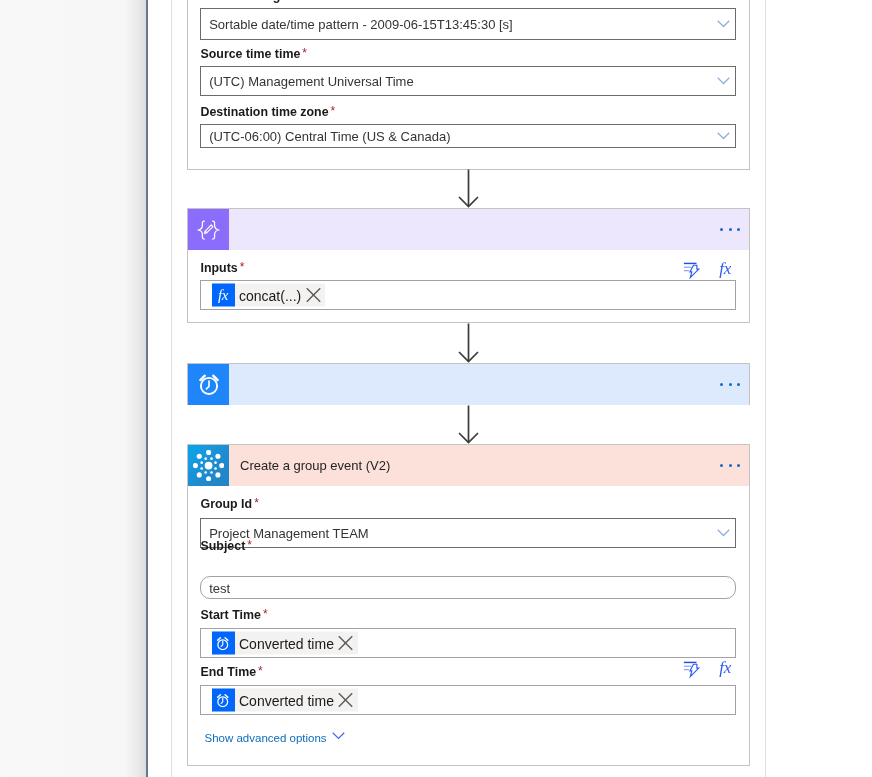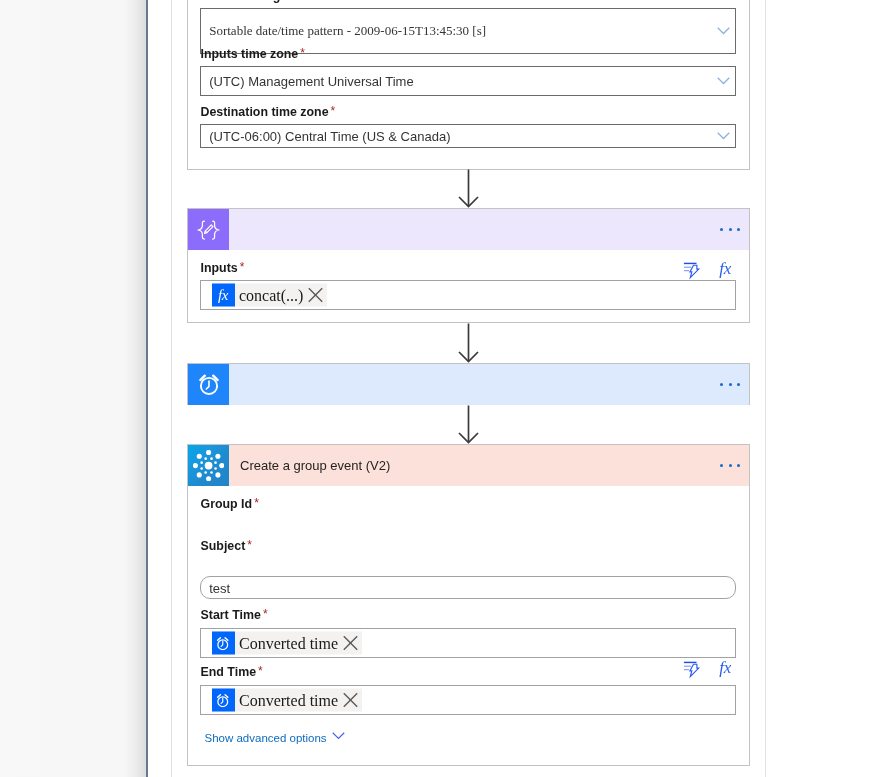--- a/index.html
+++ b/index.html
@@ -36,21 +36,21 @@
   .fbox.light{border-color:#a2a2a2;border-radius:10px;}
   .fval{position:absolute;left:8.2px;top:50%;transform:translateY(-50%);
         font-size:13px;color:#343433;white-space:nowrap;}
   .chev{position:absolute;right:5px;top:50%;transform:translateY(-50%);line-height:0;}
 
   .tokbox{position:absolute;left:12px;width:536px;border:1px solid #a2a2a2;box-sizing:border-box;background:#fff;}
   .token{position:absolute;left:10.5px;top:50%;transform:translateY(-50%);height:23px;
          background:#f3f2f1;display:flex;align-items:center;}
   .tokicon{width:23px;height:23px;flex:0 0 23px;background:#0066fc;
            display:flex;align-items:center;justify-content:center;}
-  .toktext{font-size:16px;color:#1b1a19;padding-left:4.5px;white-space:nowrap;font-family:Liberation Serif, serif;}
+  .toktext{font-size:14px;color:#1b1a19;padding-left:4.5px;white-space:nowrap;}
   .tokx{width:24px;height:23px;display:flex;align-items:center;justify-content:center;}
 
   .facts{position:absolute;display:flex;align-items:flex-start;gap:16px;}
   .link{position:absolute;display:flex;align-items:flex-start;color:#0e6cbd;font-size:11.5px;white-space:nowrap;}
   .link .lchev{margin-left:5px;line-height:0;}
 
   .arrow{position:absolute;left:0;}
   .fxglyph{font-family:"Liberation Serif",serif;font-style:italic;font-size:17px;
            color:#2b5cf2;line-height:13px;display:inline-block;letter-spacing:-0.3px;
            position:relative;top:3px;}
@@ -65,30 +65,30 @@
   <div class="leftpane"></div>
   <div class="scrollthumb"></div>
   <div class="scrolltrack"></div>
   <div class="colsep-l"></div>
   <div class="colsep-r"></div>
 
   <div class="card" style="top:-40px;height:210px;border-top:none;">
     <div class="flabel" style="top:30px;">
       <span>Format string</span>
     </div>
-    <div class="fbox" style="top:48px;height:46px;font-family:Liberation Serif, serif;">
+    <div class="fbox" style="top:48px;height:32px;">
       <span class="fval">Sortable date/time pattern - 2009-06-15T13:45:30 [s]</span>
       <span class="chev">
         <svg width="13" height="8" viewBox="0 0 13 8">
             <path d="M1.2 1.2 L6.5 6.5 L11.8 1.2" fill="none" stroke="#8ab0dd" stroke-width="1.25" stroke-linecap="square"></path>
           </svg>
       </span>
     </div>
     <div class="flabel" style="top:88px;">
-      <span>Inputs time zone</span><span class="req">*</span>
+      <span>Source time time</span><span class="req">*</span>
     </div>
     <div class="fbox" style="top:106px;height:30px;">
       <span class="fval">(UTC) Management Universal Time</span>
       <span class="chev">
         <svg width="13" height="8" viewBox="0 0 13 8">
             <path d="M1.2 1.2 L6.5 6.5 L11.8 1.2" fill="none" stroke="#8ab0dd" stroke-width="1.25" stroke-linecap="square"></path>
           </svg>
       </span>
     </div>
     <div class="flabel" style="top:146px;">
@@ -235,20 +235,28 @@
       <div class="ellipsis">
           <i></i>
           <i></i>
           <i></i>
         </div>
     </div>
 
     <div class="flabel" style="top:53px;text-align:right;">
       <span>Group Id</span><span class="req">*</span>
     </div>
+    <div class="fbox" style="top:73px;height:30px;">
+      <span class="fval">Project Management TEAM</span>
+      <span class="chev">
+        <svg width="13" height="8" viewBox="0 0 13 8">
+            <path d="M1.2 1.2 L6.5 6.5 L11.8 1.2" fill="none" stroke="#8ab0dd" stroke-width="1.25" stroke-linecap="square"></path>
+          </svg>
+      </span>
+    </div>
 
     <div class="flabel" style="top:95px;">
       <span>Subject</span><span class="req">*</span>
     </div>
     <div class="fbox light" style="top:131px;height:23px;">
       <span class="fval">test</span>
     </div>
 
     <div class="flabel" style="top:164px;">
       <span>Start Time</span><span class="req">*</span>

